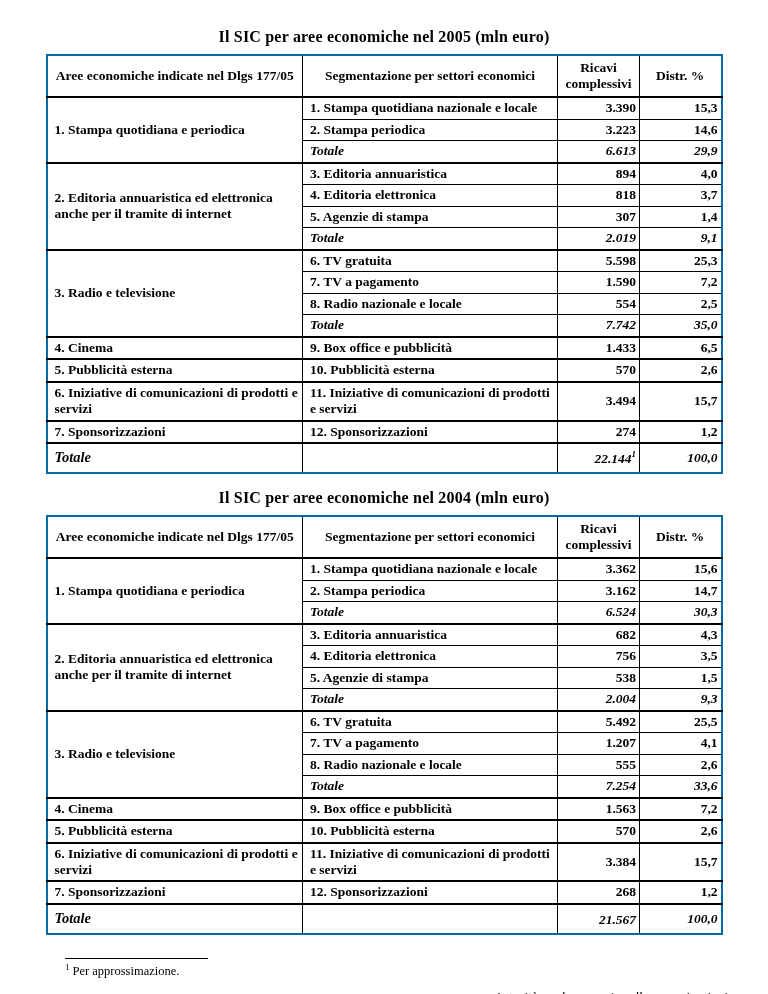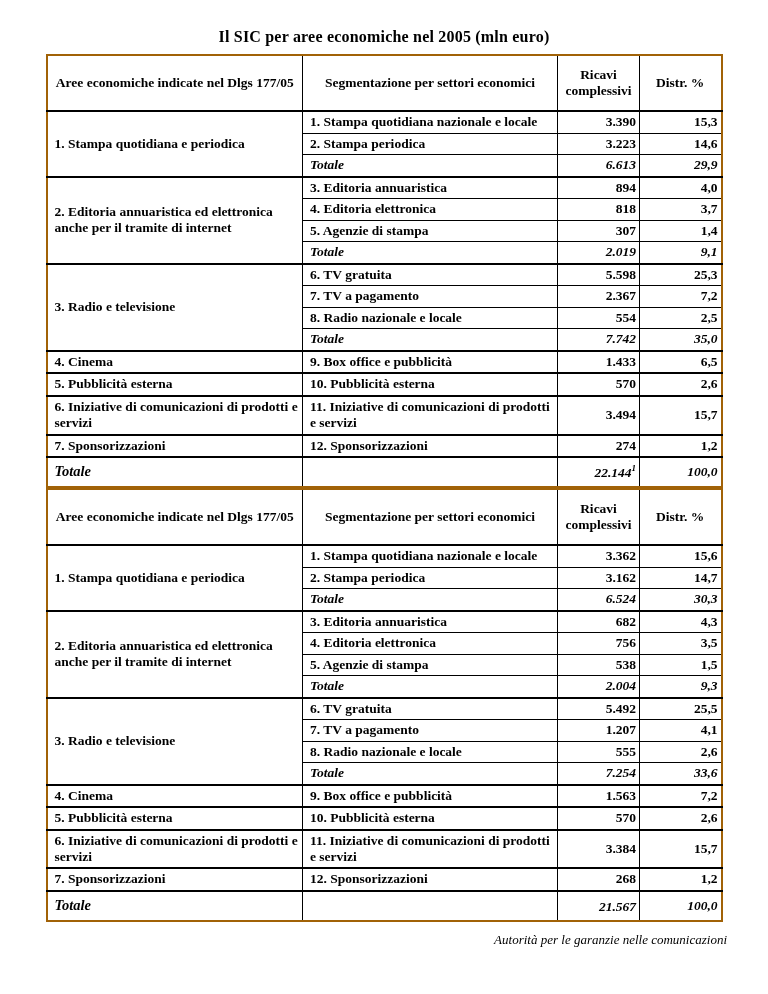--- a/index.html
+++ b/index.html
@@ -13,33 +13,33 @@
 
   .ttl {
     font-size: 16px; font-weight: bold; text-align: center;
     margin: 0 0 8px 0; letter-spacing: 0.2px;
   }
   .tsec + .tsec .ttl { margin-top: 15px; }
 
   table.sic {
     width: 675px; margin: 0 auto;
     border-collapse: collapse; table-layout: fixed;
-    border: 2px solid #a16207;
+    border: 2px solid #0369a1;
     font-size: 13.5px; font-weight: bold;
   }
   table.sic th, table.sic td {
     border: 1px solid #000;
     line-height: 1.22;
   }
   thead th {
     border-bottom-width: 2px;
     text-align: center; vertical-align: middle;
     padding: 3px 2px;
   }
-  th.hseg { padding: 19px 0; margin-left: 40px; }
+  th.hseg { padding: 12px 0; margin-left: 40px; }
   th.hseg .clip { white-space: nowrap; overflow: hidden; width: 100%; text-align: center; }
   tr.gfirst td { border-top-width: 2px; }
 
   td.area {
     text-align: left; vertical-align: middle;
     padding: 2px 4px 2px 7px;
     margin-top: 35px;
   }
   td.seg {
     text-align: left; vertical-align: middle;
@@ -126,21 +126,21 @@
               <td class="num">9,1</td>
             </tr>
             <tr class="gfirst">
               <td class="area" rowspan="4">3. Radio e televisione</td>
               <td class="seg">6. TV gratuita</td>
               <td class="num">5.598</td>
               <td class="num">25,3</td>
             </tr>
             <tr class="">
               <td class="seg">7. TV a pagamento</td>
-              <td class="num">2.367</td>
+              <td class="num">1.590</td>
               <td class="num">7,2</td>
             </tr>
             <tr class="">
               <td class="seg">8. Radio nazionale e locale</td>
               <td class="num">554</td>
               <td class="num">2,5</td>
             </tr>
             <tr class=" trow">
               <td class="seg">Totale</td>
               <td class="num">7.742</td>
@@ -173,20 +173,21 @@
             <tr class="gt gfirst">
               <td class="area">Totale</td>
               <td class="seg"></td>
               <td class="num"><span>22.144</span><sup class="fnref">1</sup></td>
               <td class="num">100,0</td>
             </tr>
           </tbody>
         </table>
       </section>
       <section class="tsec">
+        <h2 class="ttl">Il SIC per aree economiche nel 2004 (mln euro)</h2>
         <table class="sic">
           <colgroup>
             <col style="width:256px">
             <col style="width:255px">
             <col style="width:82px">
             <col style="width:82px">
           </colgroup>
           <thead>
             <tr>
               <th>Aree economiche indicate nel Dlgs 177/05</th>
@@ -284,15 +285,19 @@
               <td class="area">Totale</td>
               <td class="seg"></td>
               <td class="num"><span>21.567</span><sup class="fnref"></sup></td>
               <td class="num">100,0</td>
             </tr>
           </tbody>
         </table>
       </section>
     </div>
 
+  <div class="fnblock">
+    <div class="fnrule"></div>
+    <div class="fntext"><sup>1</sup><span>Per approssimazione.</span></div>
+  </div>
 
   <div class="credit">Autorità per le garanzie nelle comunicazioni</div>
 </div>
 
 </body></html>

